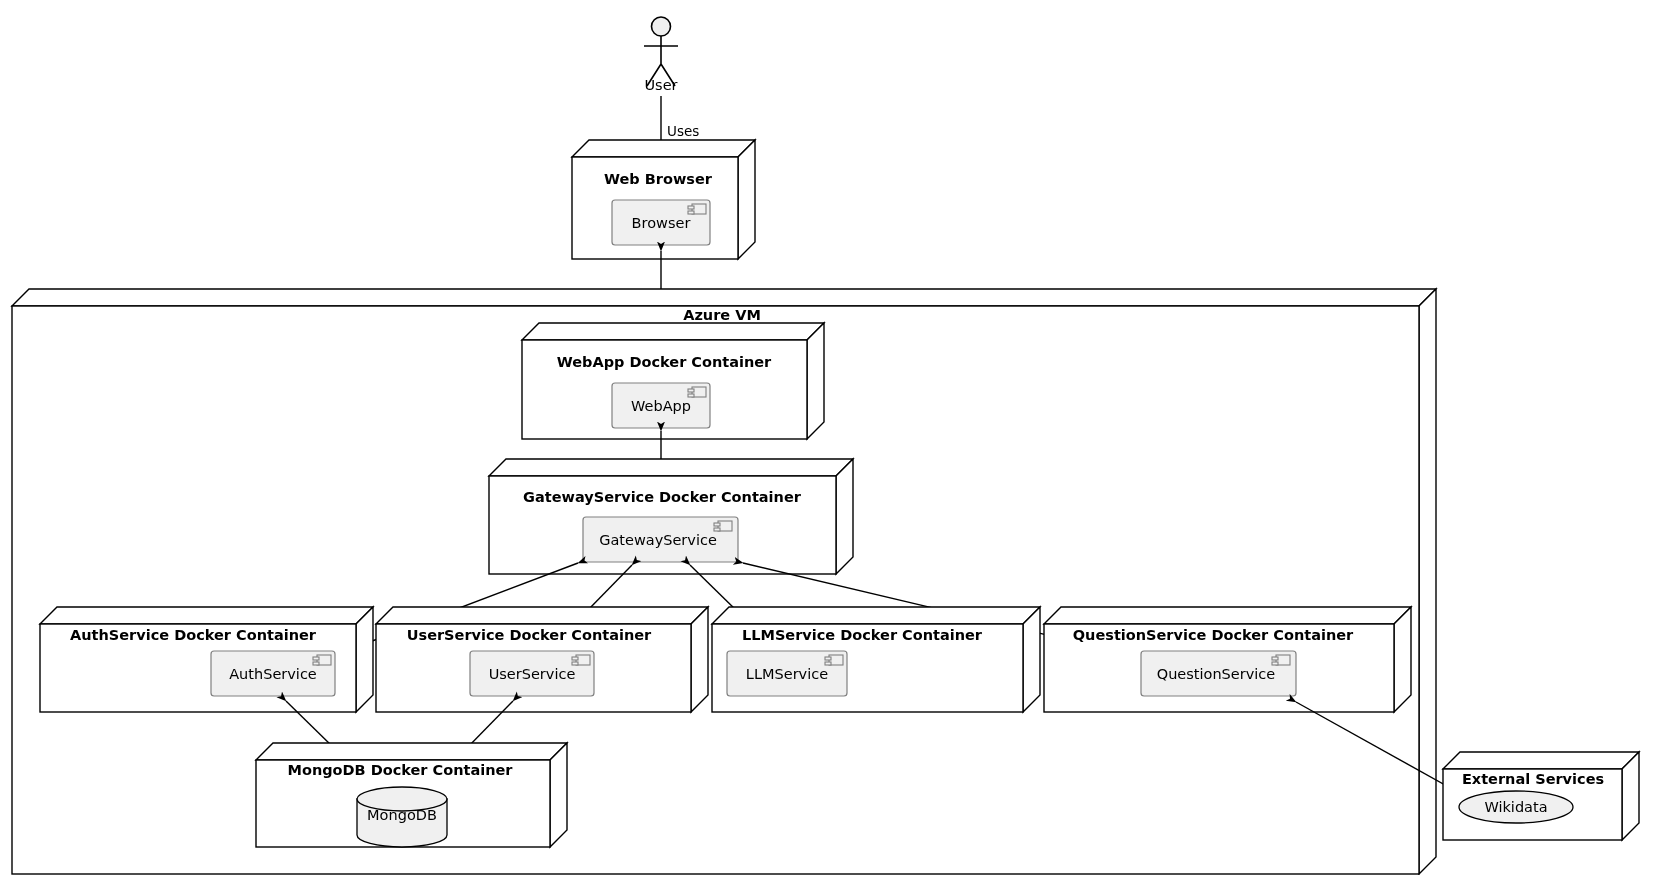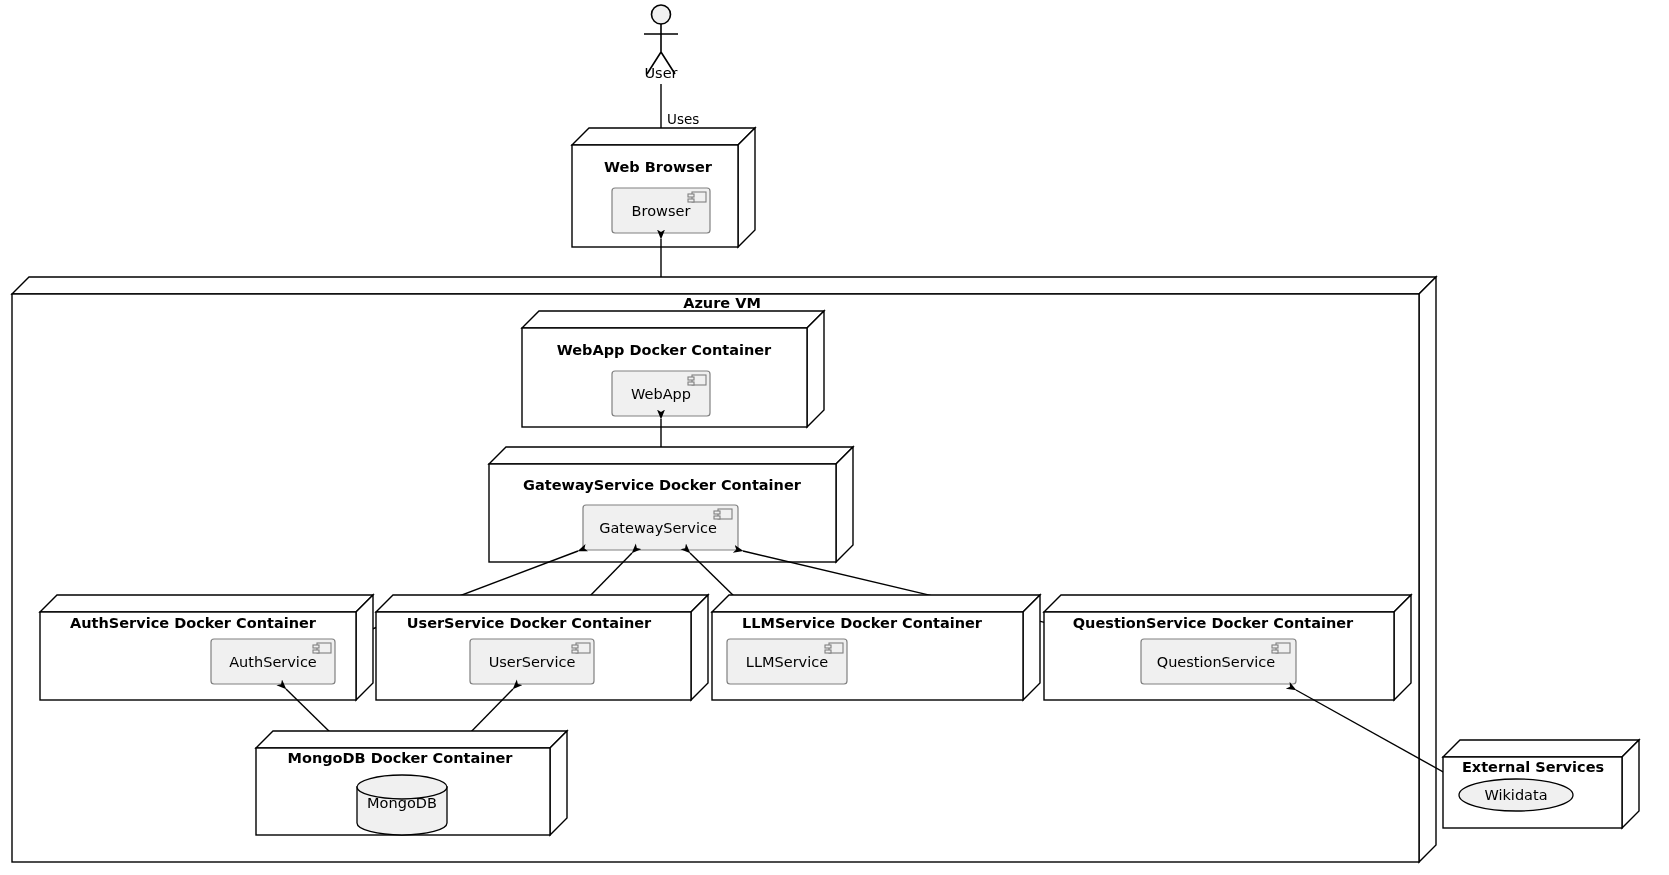--- a/index.html
+++ b/index.html
@@ -10,20 +10,21 @@
   body {
     width: 1669px;
     height: 875px;
     font-family: "DejaVu Sans", sans-serif;
     overflow: hidden;
   }
   #diagram-root {
     position: relative;
     width: 1669px;
     height: 638px;
+    margin-top: 12px;
   }
   svg#uml {
     display: block;
     width: 1669px;
     height: 875px;
   }
   .node-shape {
     fill: #ffffff;
     stroke: #000000;
     stroke-width: 1.4;

